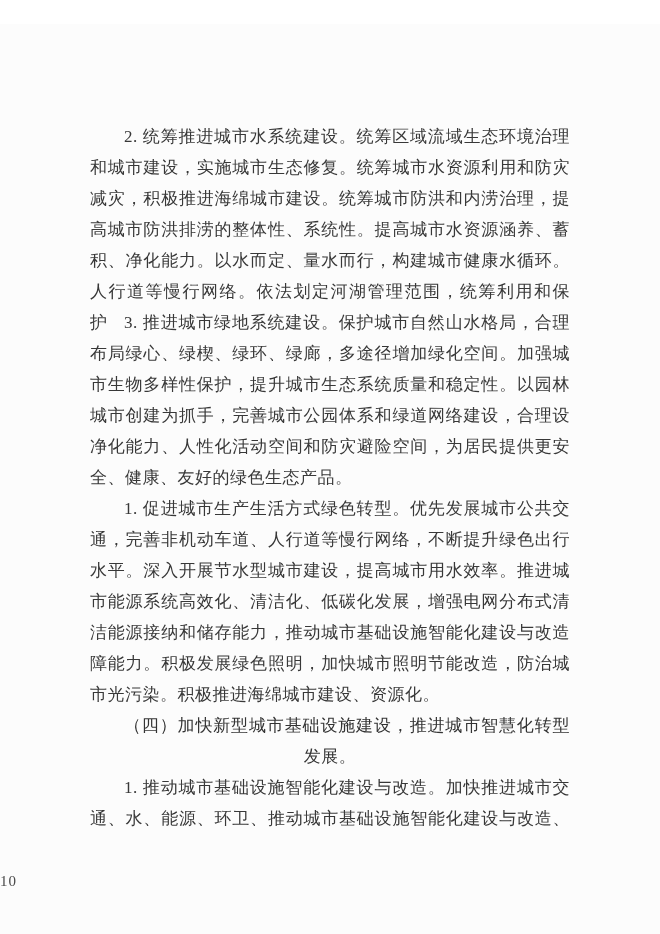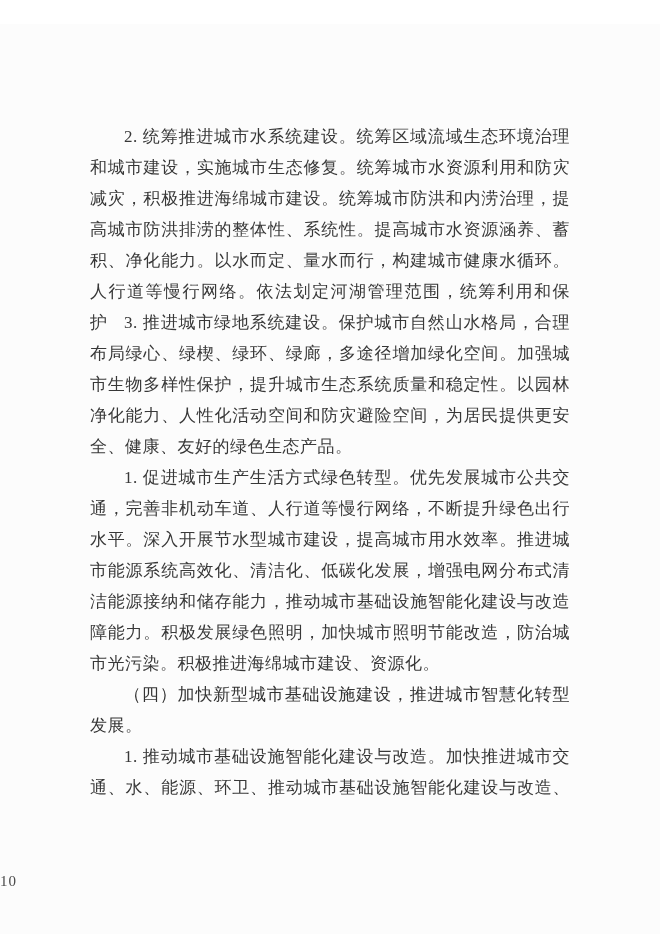--- a/index.html
+++ b/index.html
@@ -34,20 +34,21 @@
   .line.justify {
     white-space: normal;
     text-align: justify;
     text-align-last: justify;
   }
   .line.indent {
     text-indent: 34px;
   }
   .line.heading {
     color: #333333;
+    text-align: center;
   }
   .page-number {
     position: absolute;
     left: 0;
     top: 847px;
     width: 660px;
     text-align: left;
     font-size: 15px;
     line-height: 20px;
     color: #4a4a4a;
@@ -61,20 +62,21 @@
   <div class="doc-body">
       <div class="line indent justify">2. 统筹推进城市水系统建设。统筹区域流域生态环境治理</div>
       <div class="line justify">和城市建设，实施城市生态修复。统筹城市水资源利用和防灾</div>
       <div class="line justify">减灾，积极推进海绵城市建设。统筹城市防洪和内涝治理，提</div>
       <div class="line justify">高城市防洪排涝的整体性、系统性。提高城市水资源涵养、蓄</div>
       <div class="line justify">积、净化能力。以水而定、量水而行，构建城市健康水循环。</div>
       <div class="line justify">人行道等慢行网络。依法划定河湖管理范围，统筹利用和保护。</div>
       <div class="line indent justify">3. 推进城市绿地系统建设。保护城市自然山水格局，合理</div>
       <div class="line justify">布局绿心、绿楔、绿环、绿廊，多途径增加绿化空间。加强城</div>
       <div class="line justify">市生物多样性保护，提升城市生态系统质量和稳定性。以园林</div>
+      <div class="line justify">城市创建为抓手，完善城市公园体系和绿道网络建设，合理设</div>
       <div class="line justify">净化能力、人性化活动空间和防灾避险空间，为居民提供更安</div>
       <div class="line">全、健康、友好的绿色生态产品。</div>
       <div class="line indent justify">1. 促进城市生产生活方式绿色转型。优先发展城市公共交</div>
       <div class="line justify">通，完善非机动车道、人行道等慢行网络，不断提升绿色出行</div>
       <div class="line justify">水平。深入开展节水型城市建设，提高城市用水效率。推进城</div>
       <div class="line justify">市能源系统高效化、清洁化、低碳化发展，增强电网分布式清</div>
       <div class="line justify">洁能源接纳和储存能力，推动城市基础设施智能化建设与改造</div>
       <div class="line justify">障能力。积极发展绿色照明，加快城市照明节能改造，防治城</div>
       <div class="line">市光污染。积极推进海绵城市建设、资源化。</div>
       <div class="line indent justify heading">（四）加快新型城市基础设施建设，推进城市智慧化转型</div>

